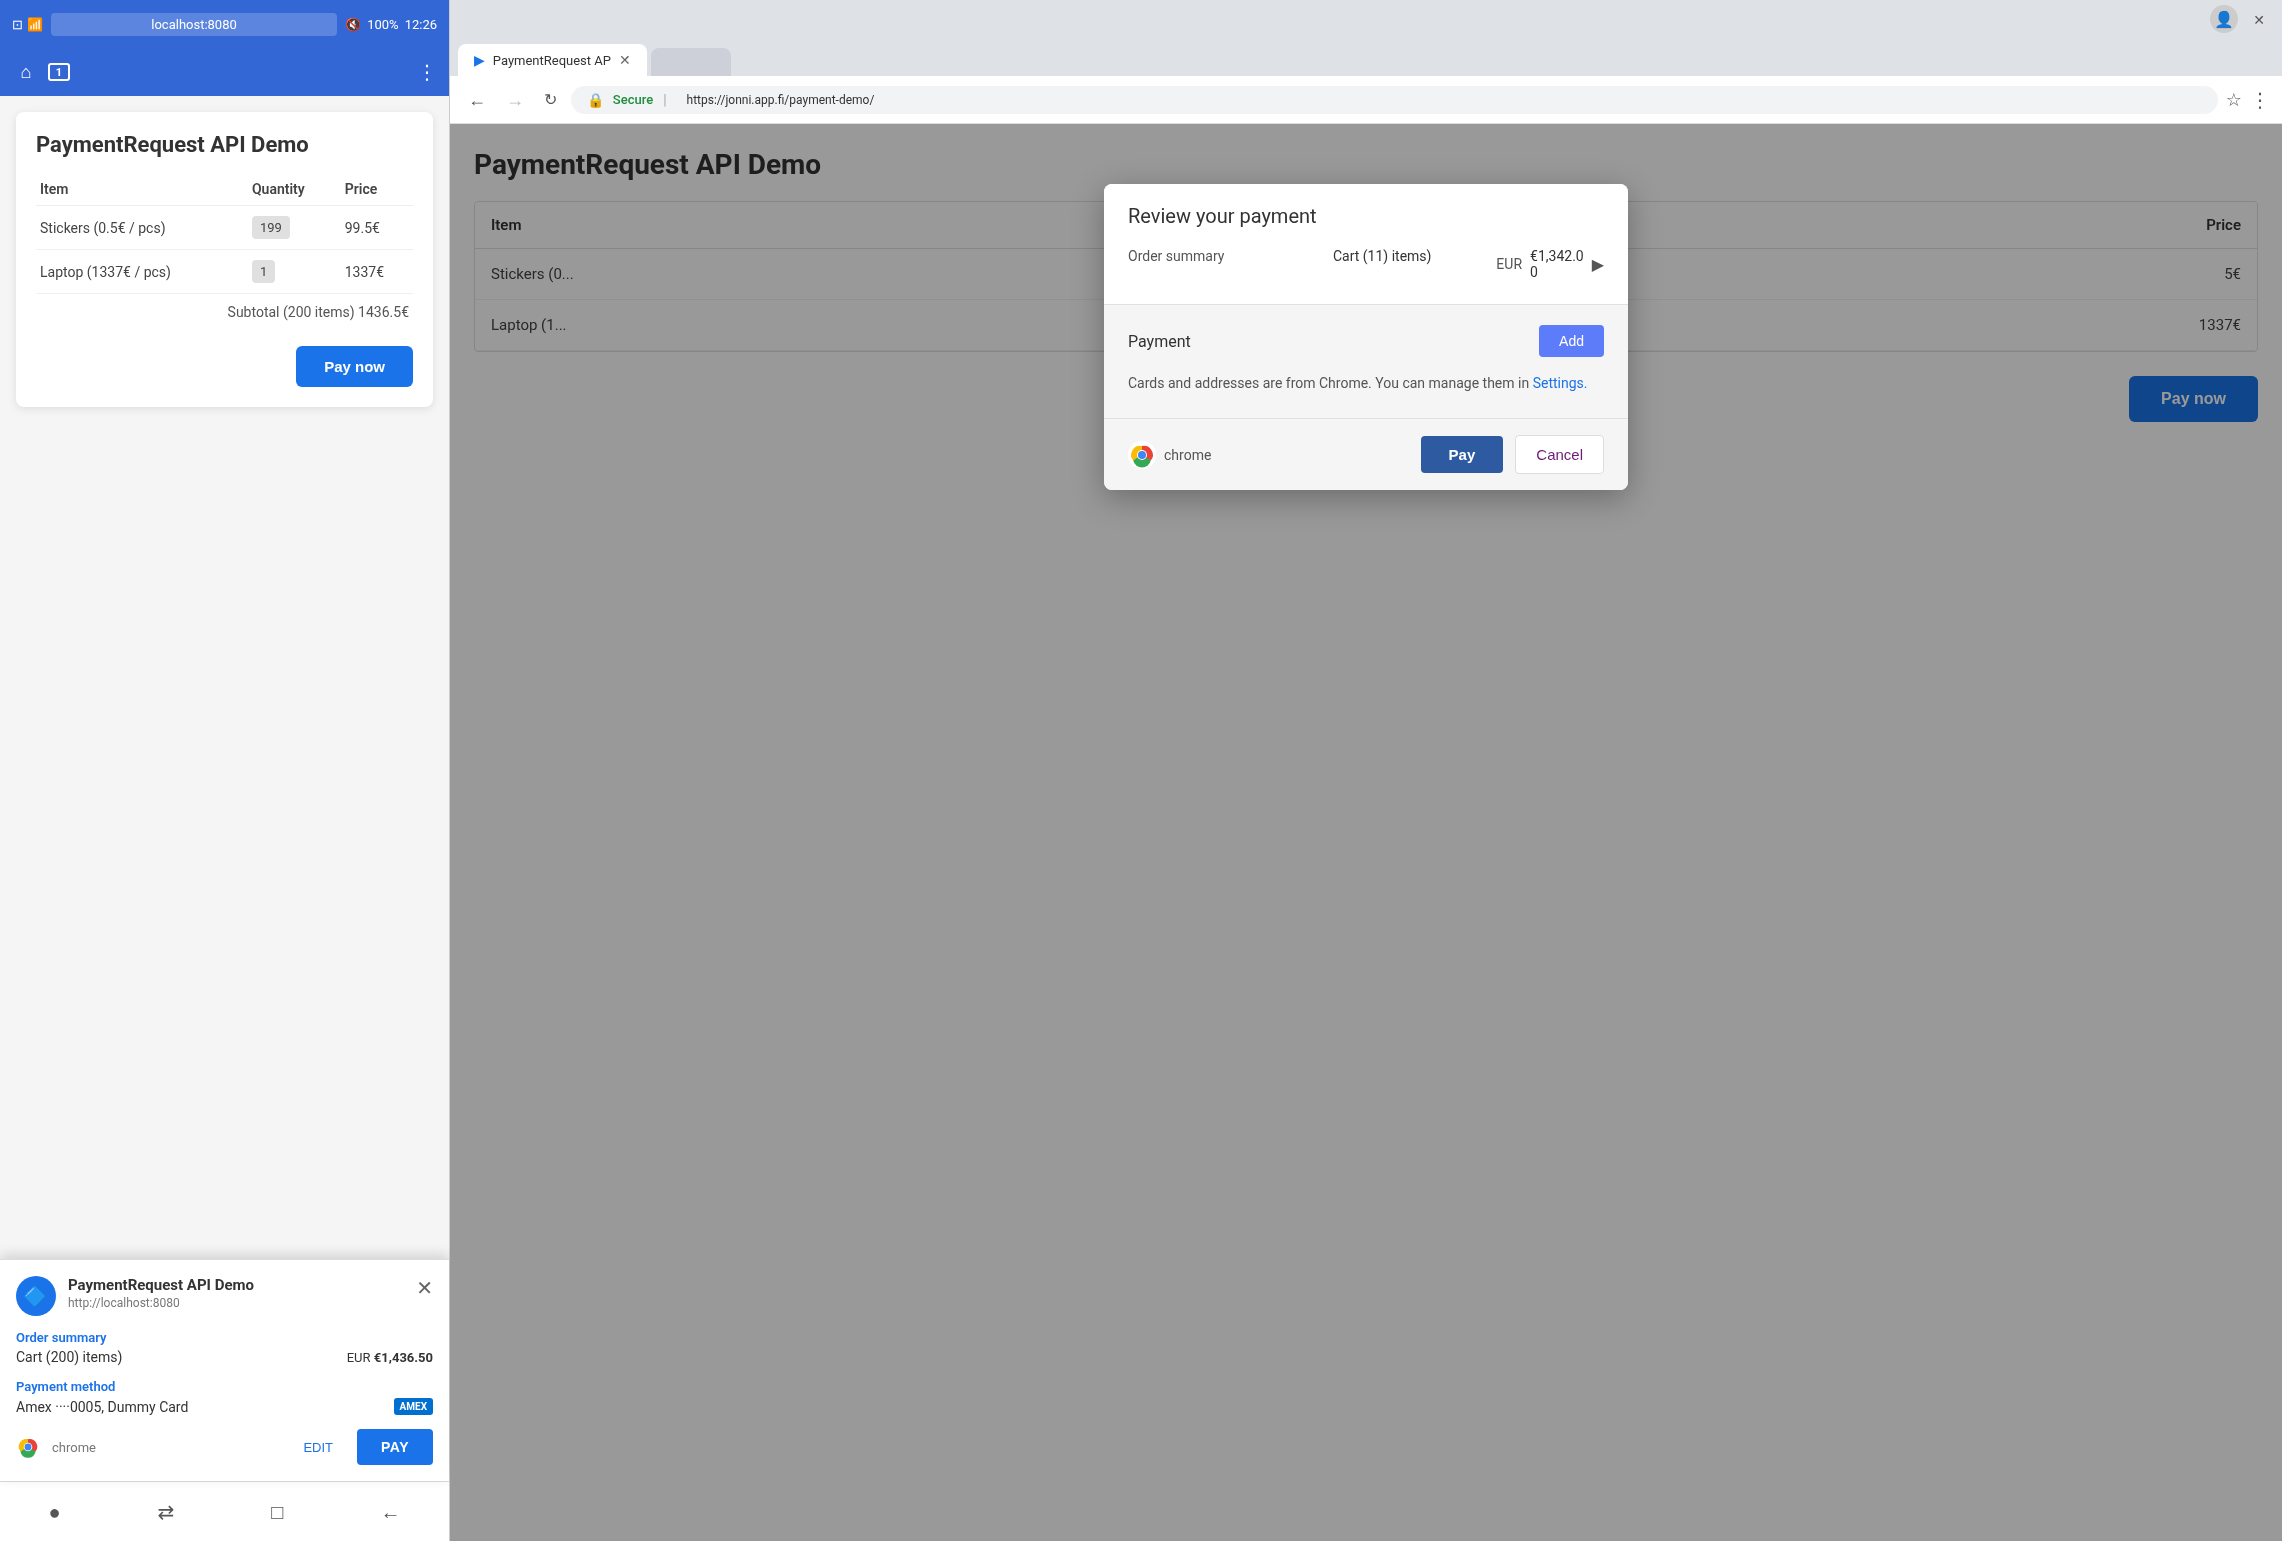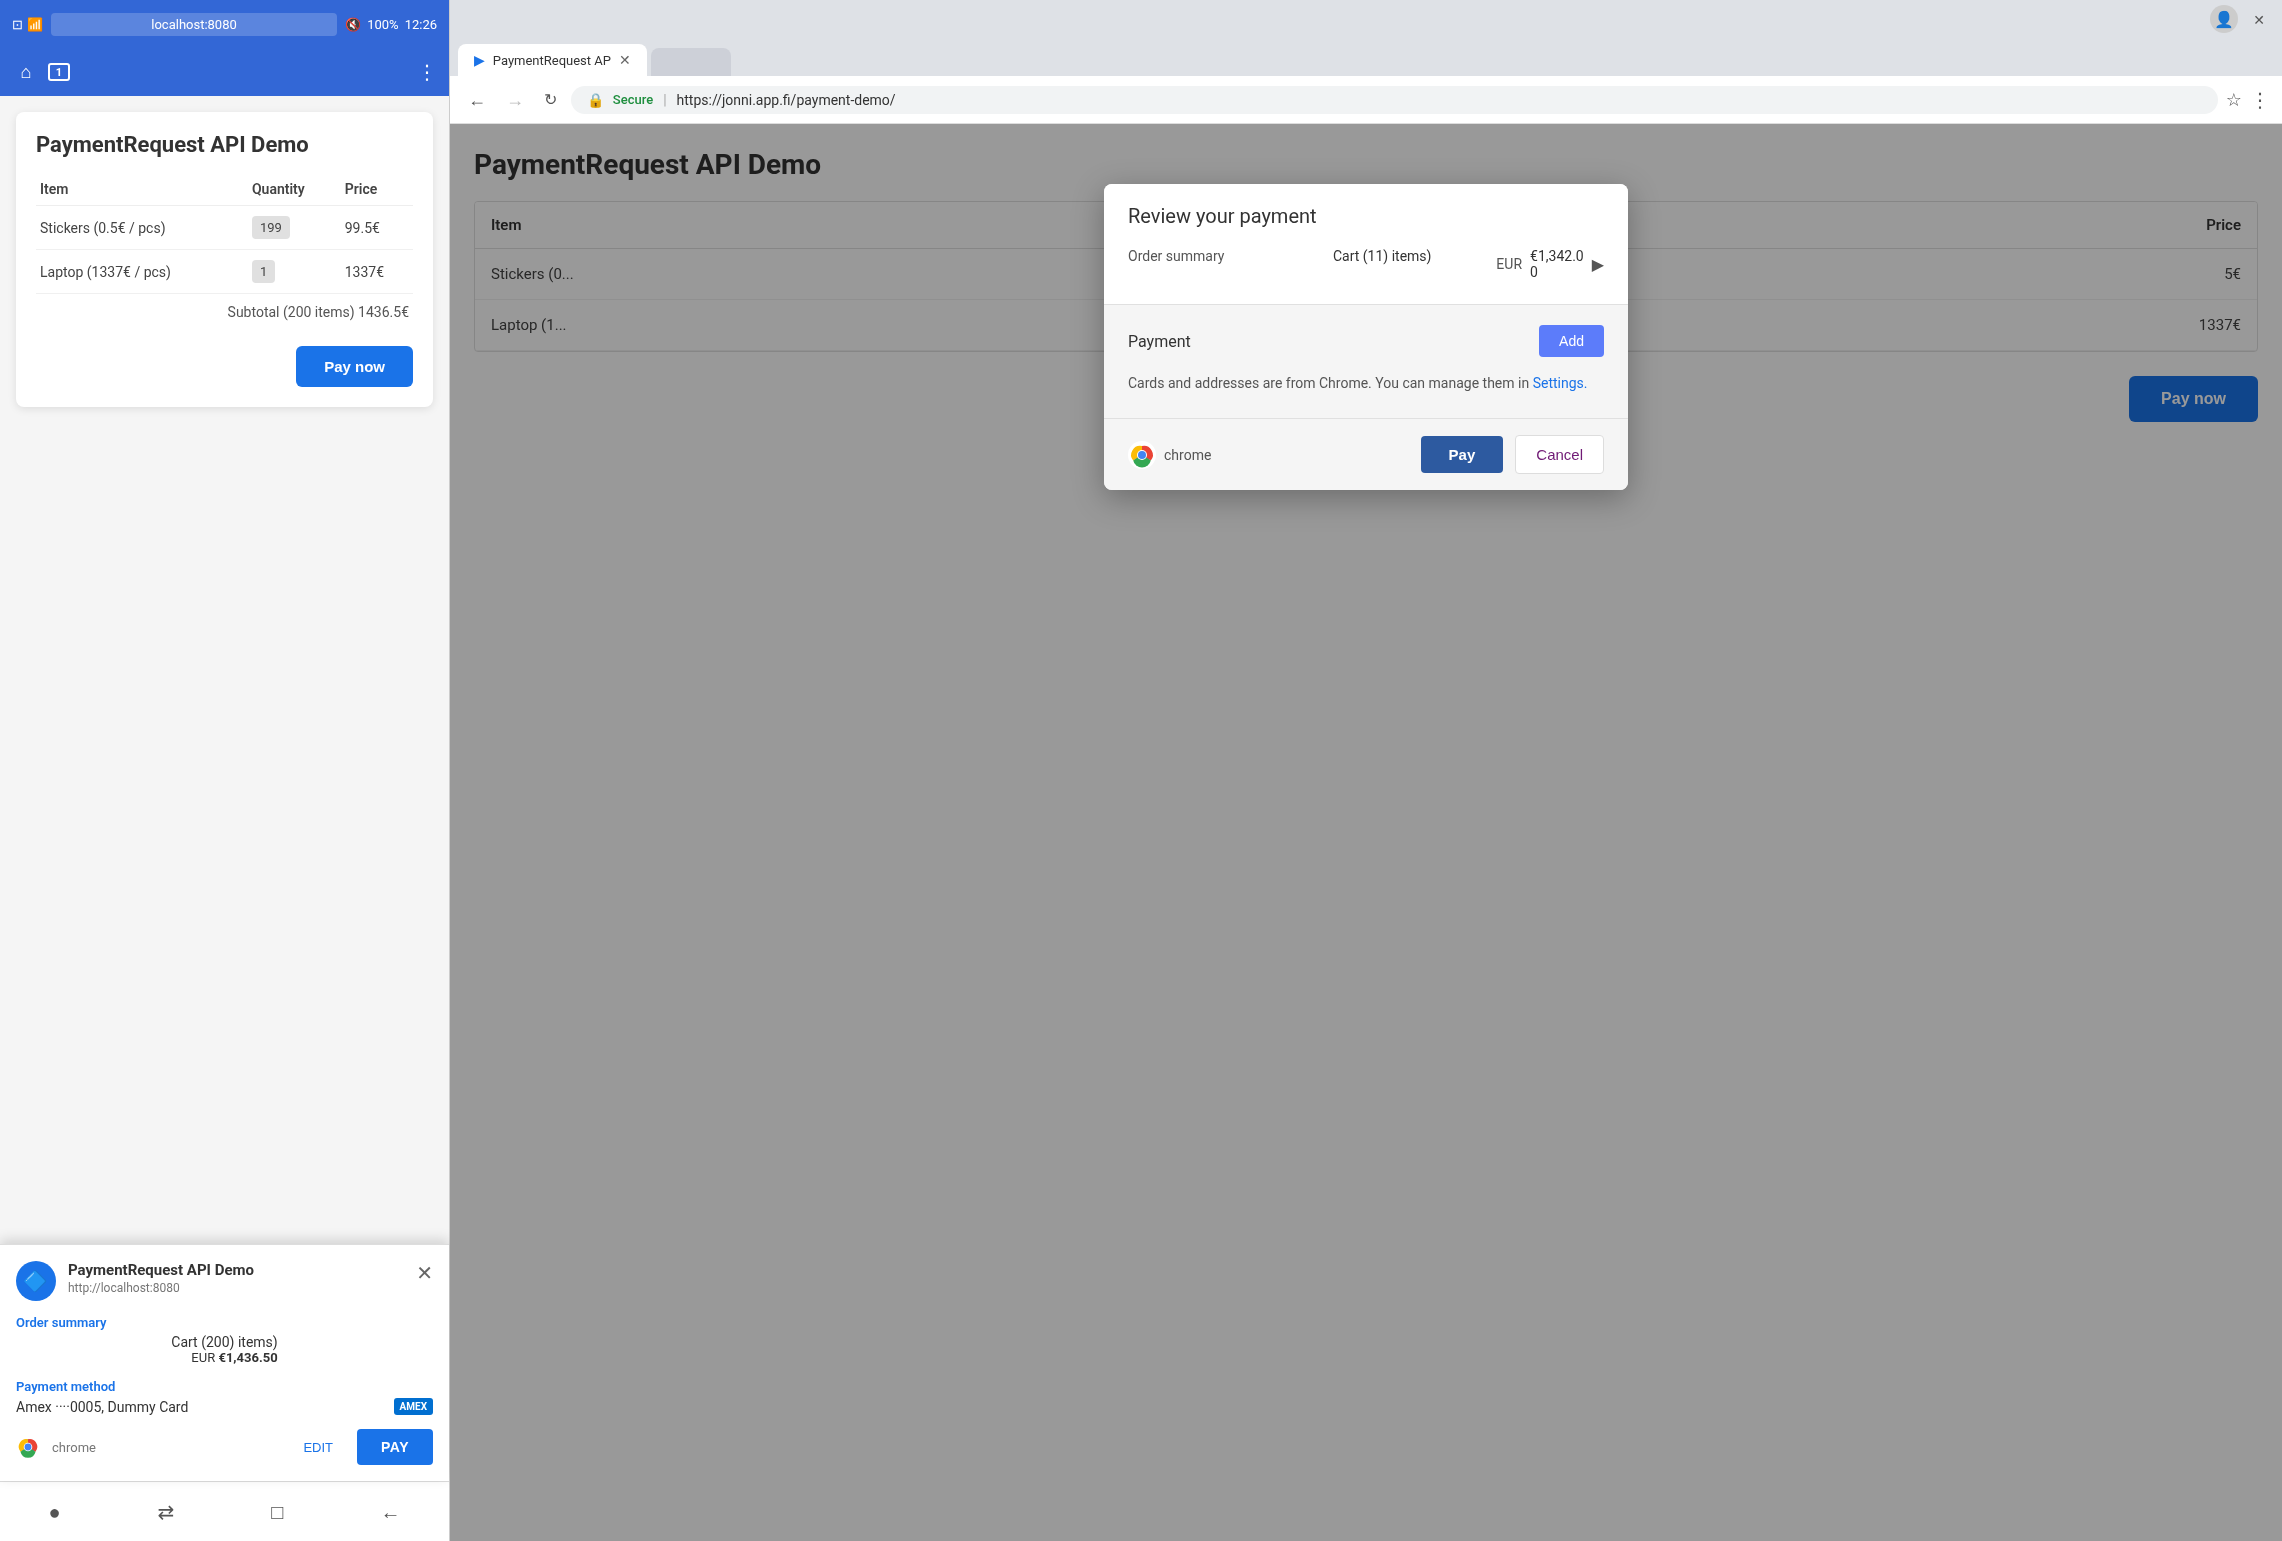--- a/index.html
+++ b/index.html
@@ -205,21 +205,20 @@
       font-size: 13px;
       color: #1a73e8;
       font-weight: 600;
       margin-bottom: 4px;
     }
     .order-summary-row {
       display: flex;
       justify-content: space-between;
       align-items: center;
       margin-bottom: 14px;
-      flex-direction: column;
     }
     .order-summary-items {
       font-size: 14px;
       color: #333;
     }
     .order-summary-price {
       font-size: 13px;
       color: #333;
       margin-left: 20px;
     }
@@ -408,21 +407,21 @@
       border-radius: 20px;
       padding: 6px 16px;
       font-size: 14px;
       color: #333;
       display: flex;
       align-items: center;
       gap: 8px;
     }
     .secure-icon { color: #1e8e3e; font-size: 14px; }
     .secure-text { color: #1e8e3e; font-size: 13px; font-weight: 500; }
-    .url-text { color: #333; font-size: 14px; }
+    .url-text { color: #333; font-size: 12px; margin-left: 10px; }
     .star-btn { color: #555; font-size: 18px; cursor: pointer; margin-left: auto; }
     .chrome-menu-btn { color: #555; font-size: 20px; cursor: pointer; }
     .profile-btn {
       width: 28px; height: 28px; border-radius: 50%;
       background: #ccc; display: flex; align-items: center; justify-content: center;
       cursor: pointer; font-size: 16px; color: #555;
     }
 
     .chrome-content {
       flex: 1;

